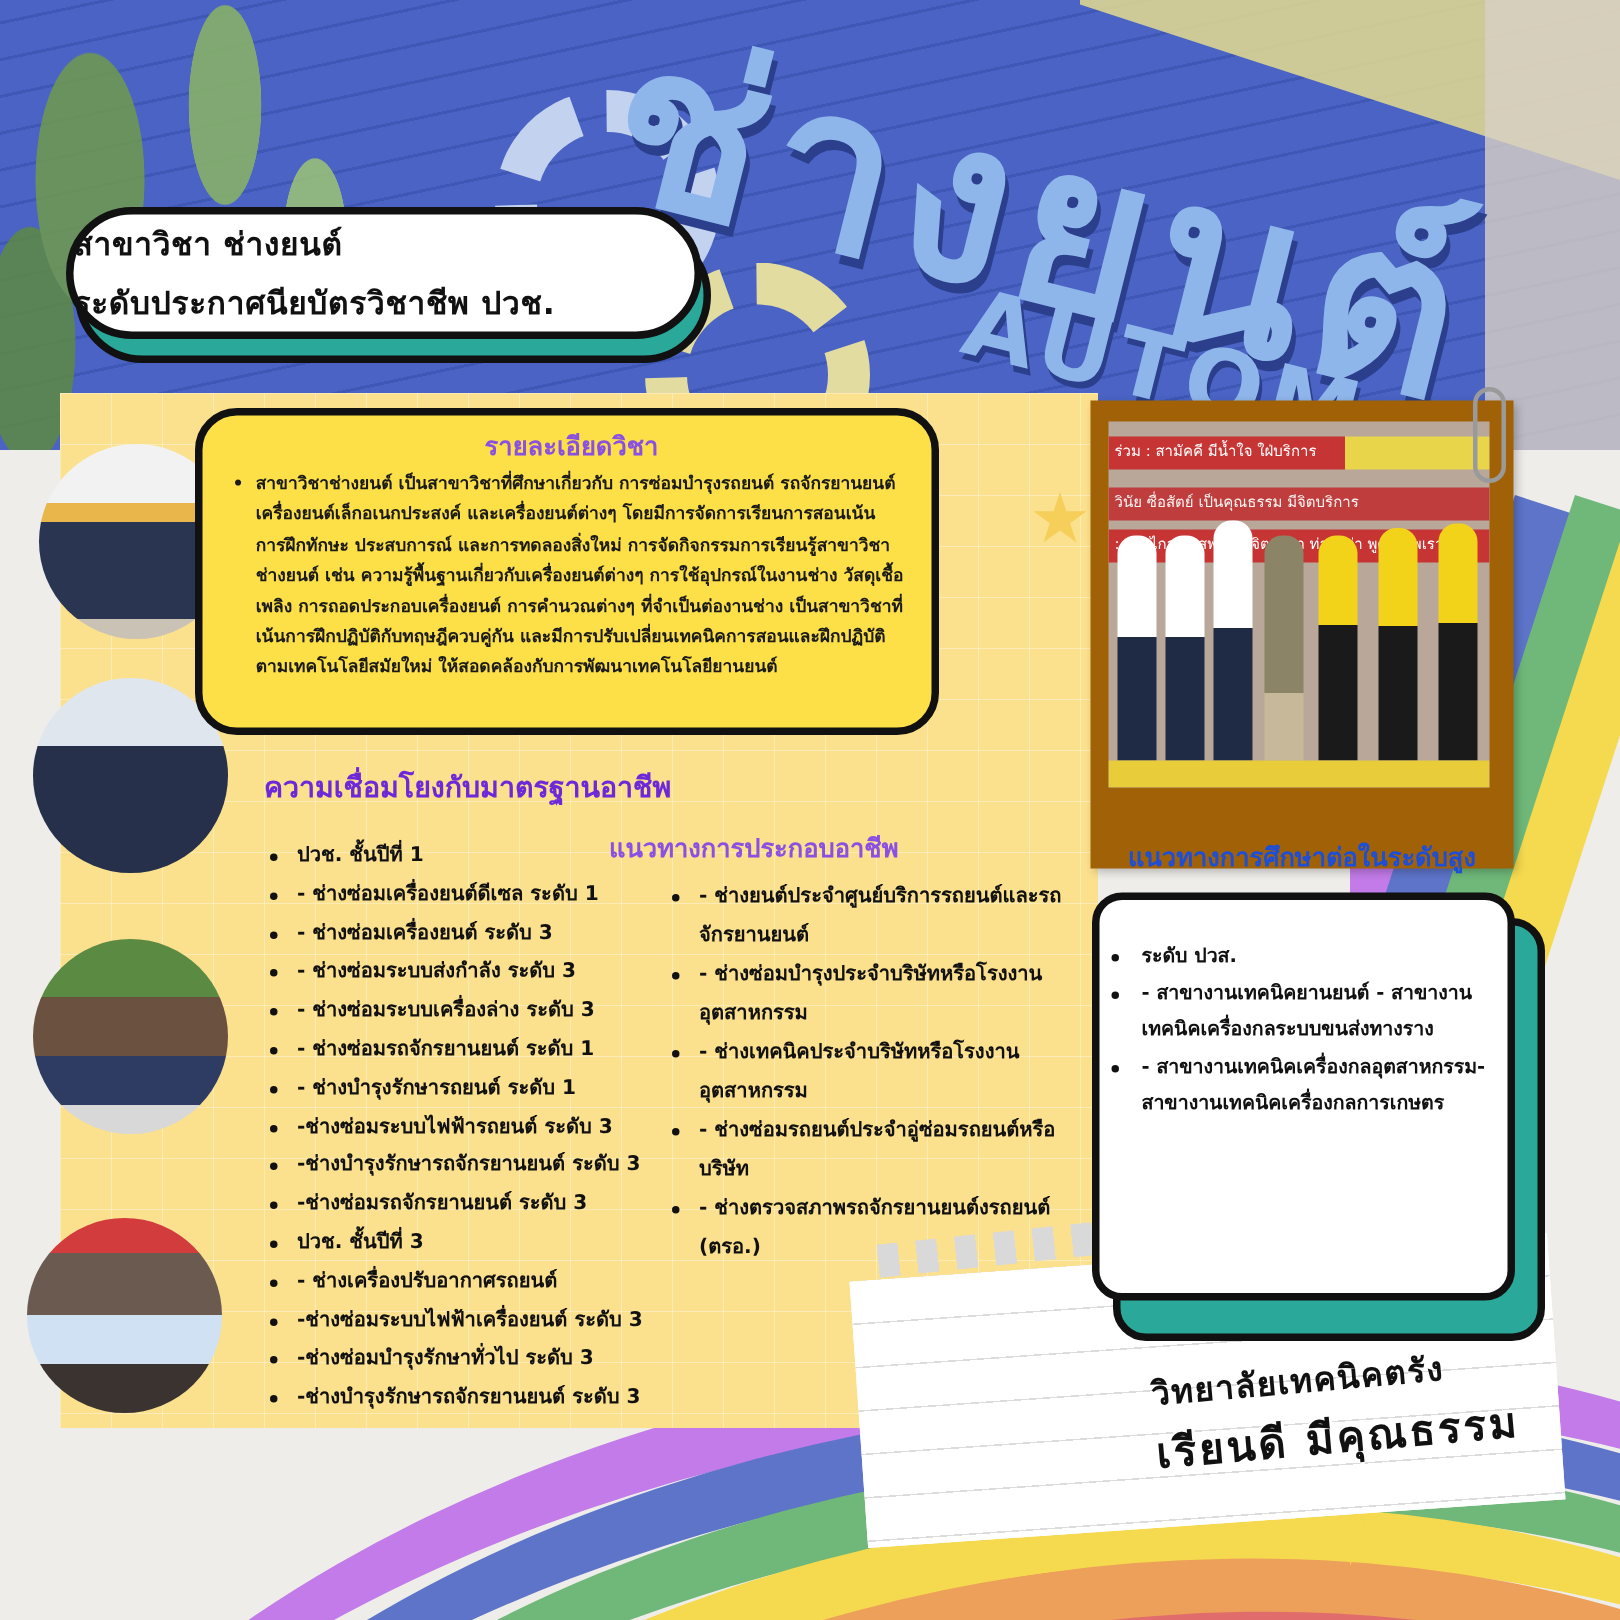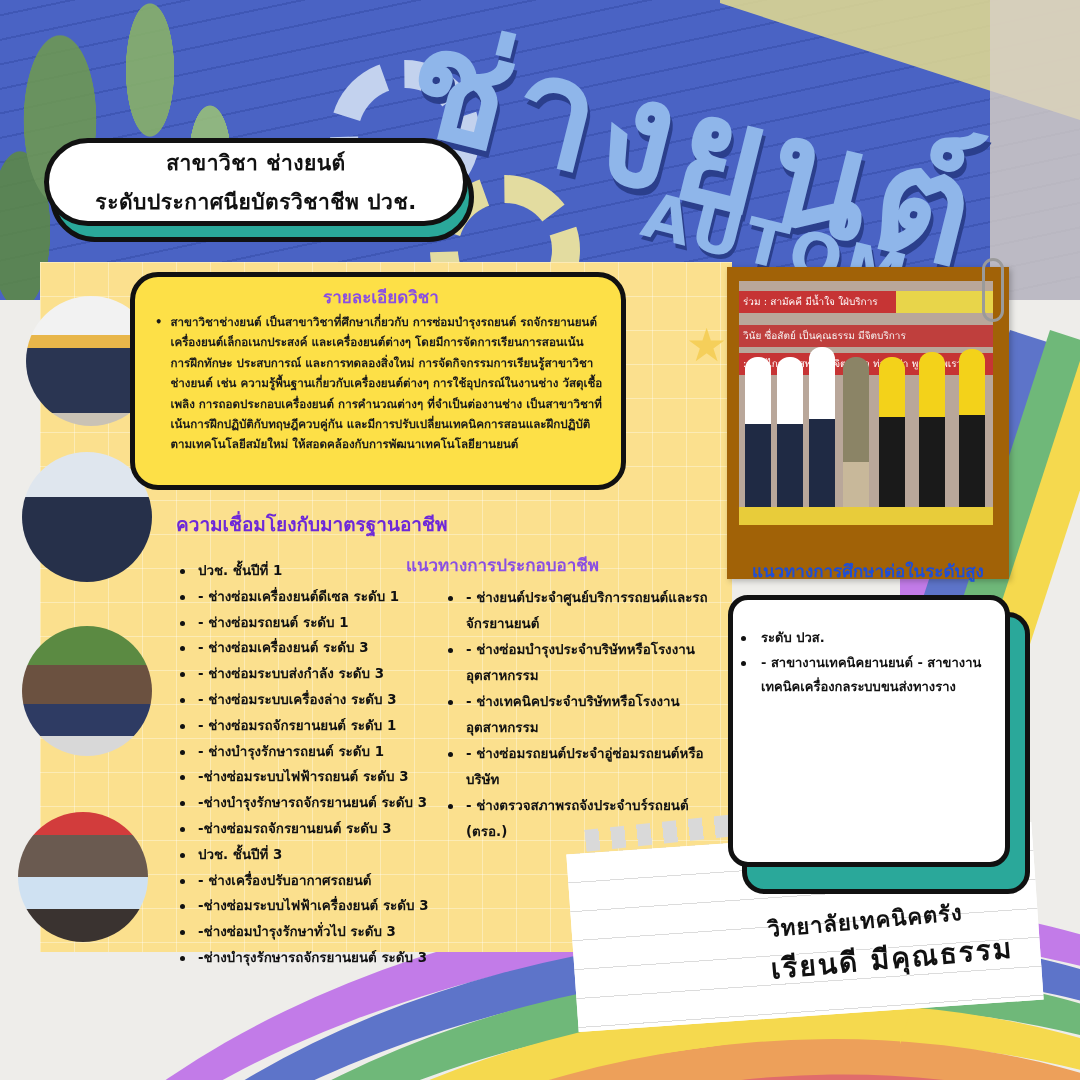--- a/index.html
+++ b/index.html
@@ -18,21 +18,21 @@
   .gear.g2{left:430px;top:175px;width:150px;height:150px;border-color:#e3dca0}
   .leaves{position:absolute;left:0;top:0;width:260px;height:300px;
     background:radial-gradient(ellipse 60px 140px at 60px 120px,#6f9b4e 0 60%,transparent 61%),
                radial-gradient(ellipse 40px 110px at 150px 70px,#8bb564 0 60%,transparent 61%),
                radial-gradient(ellipse 50px 130px at 20px 230px,#5d8a42 0 60%,transparent 61%),
                radial-gradient(ellipse 35px 90px at 210px 160px,#9cc476 0 60%,transparent 61%);opacity:.85}
 
   
   .title-wrap{position:absolute;left:44px;top:138px;width:430px;height:100px}
   .title-shadow{position:absolute;left:6px;top:14px;width:424px;height:90px;background:#2aa89a;border:5px solid #111;border-radius:46px}
-  .title-pill{position:absolute;left:0;top:0;width:424px;height:88px;background:#fff;border:5px solid #111;border-radius:44px;display:flex;flex-direction:column;align-items:center;justify-content:center;gap:6px}
+  .title-pill{position:absolute;left:0;top:0;width:424px;height:88px;background:#fff;border:5px solid #111;border-radius:44px;display:flex;flex-direction:column;justify-content:center;gap:6px}
   .title-pill span{font-weight:bold;font-size:21px;color:#111;letter-spacing:.5px}
 
   
   .paper{position:absolute;left:40px;top:262px;width:692px;height:690px;
     background-color:#fbe08e;
     background-image:linear-gradient(rgba(255,255,255,.35) 1px,transparent 1px),linear-gradient(90deg,rgba(255,255,255,.35) 1px,transparent 1px);
     background-size:34px 34px}
   .rb{position:absolute;border-radius:50%;border-style:solid;border-color:transparent;border-top-width:40px}
   .rb1{left:-60px;top:905px;width:1500px;height:900px;border-top-color:#c27be8;transform:rotate(-8deg)}
   .rb2{left:-20px;top:940px;width:1450px;height:880px;border-top-color:#5d74c9;transform:rotate(-8deg)}
@@ -145,21 +145,20 @@
     <p>สาขาวิชาช่างยนต์ เป็นสาขาวิชาที่ศึกษาเกี่ยวกับ การซ่อมบำรุงรถยนต์ รถจักรยานยนต์ เครื่องยนต์เล็กอเนกประสงค์ และเครื่องยนต์ต่างๆ โดยมีการจัดการเรียนการสอนเน้น การฝึกทักษะ ประสบการณ์ และการทดลองสิ่งใหม่ การจัดกิจกรรมการเรียนรู้สาขาวิชาช่างยนต์ เช่น ความรู้พื้นฐานเกี่ยวกับเครื่องยนต์ต่างๆ การใช้อุปกรณ์ในงานช่าง วัสดุเชื้อเพลิง การถอดประกอบเครื่องยนต์ การคำนวณต่างๆ ที่จำเป็นต่องานช่าง  เป็นสาขาวิชาที่เน้นการฝึกปฏิบัติกับทฤษฎีควบคู่กัน และมีการปรับเปลี่ยนเทคนิคการสอนและฝึกปฏิบัติตามเทคโนโลยีสมัยใหม่ ให้สอดคล้องกับการพัฒนาเทคโนโลยียานยนต์</p>
   </div>
 </div>
 
 <div class="star">★</div>
 
 <h3 class="h-std">ความเชื่อมโยงกับมาตรฐานอาชีพ</h3>
 <ul class="list list-std">
   <li>ปวช. ชั้นปีที่ 1</li>
   <li>- ช่างซ่อมเครื่องยนต์ดีเซล ระดับ 1</li>
-  <li>- ช่างซ่อมรถยนต์ ระดับ 1</li>
   <li>- ช่างซ่อมเครื่องยนต์ ระดับ 3</li>
   <li>- ช่างซ่อมระบบส่งกำลัง ระดับ 3</li>
   <li>- ช่างซ่อมระบบเครื่องล่าง ระดับ 3</li>
   <li>- ช่างซ่อมรถจักรยานยนต์ ระดับ 1</li>
   <li>- ช่างบำรุงรักษารถยนต์ ระดับ 1</li>
   <li>-ช่างซ่อมระบบไฟฟ้ารถยนต์ ระดับ 3</li>
   <li>-ช่างบำรุงรักษารถจักรยานยนต์ ระดับ 3</li>
   <li>-ช่างซ่อมรถจักรยานยนต์ ระดับ 3</li>
   <li>ปวช. ชั้นปีที่ 3</li>
   <li>- ช่างเครื่องปรับอากาศรถยนต์</li>
@@ -167,21 +166,21 @@
   <li>-ช่างซ่อมบำรุงรักษาทั่วไป ระดับ 3</li>
   <li>-ช่างบำรุงรักษารถจักรยานยนต์ ระดับ 3</li>
 </ul>
 
 <h3 class="h-career">แนวทางการประกอบอาชีพ</h3>
 <ul class="list list-career">
   <li>- ช่างยนต์ประจำศูนย์บริการรถยนต์และรถจักรยานยนต์</li>
   <li>- ช่างซ่อมบำรุงประจำบริษัทหรือโรงงานอุตสาหกรรม</li>
   <li>- ช่างเทคนิคประจำบริษัทหรือโรงงานอุตสาหกรรม</li>
   <li>- ช่างซ่อมรถยนต์ประจำอู่ซ่อมรถยนต์หรือบริษัท</li>
-  <li>  - ช่างตรวจสภาพรถจังประจำบร์รถยนต์ (ตรอ.)</li>
+  <li>  - ช่างตรวจสภาพรถจักรยานยนต์งรถยนต์ (ตรอ.)</li>
 </ul>
 
 <div class="polaroid-back"></div>
 <div class="polaroid">
   <div class="photo">
     <div class="bn bn1">ร่วม : สามัคคี มีน้ำใจ ใฝ่บริการ</div>
     <div class="bn bn2">วินัย ซื่อสัตย์ เป็นคุณธรรม มีจิตบริการ</div>
     <div class="bn bn3">: ห่างไกลยาเสพติด มีจิตอาสา ท่าทีสง่า พูดจาไพเราะ</div>
     <div class="ppl" style="left:6px;background:linear-gradient(#fff 0 45%,#1f2a44 45%)"></div>
     <div class="ppl" style="left:38px;background:linear-gradient(#fff 0 45%,#1f2a44 45%)"></div>
@@ -197,19 +196,20 @@
 <h3 class="h-edu">แนวทางการศึกษาต่อในระดับสูง</h3>
 
 <div class="note"></div>
 <div class="tape"></div>
 
 <div class="edu-shadow"></div>
 <div class="edu">
   <ul>
     <li>ระดับ ปวส.</li>
     <li>-  สาขางานเทคนิคยานยนต์              - สาขางานเทคนิคเครื่องกลระบบขนส่งทางราง</li>
+    <li>- สาขางานเทคนิคเครื่องกลอุตสาหกรรม- สาขางานเทคนิคเครื่องกลการเกษตร</li>
   </ul>
 </div>
 
 <div class="motto">
   <div class="m1">วิทยาลัยเทคนิคตรัง</div>
   <div class="m2">เรียนดี มีคุณธรรม</div>
 </div>
 
 </body></html>

